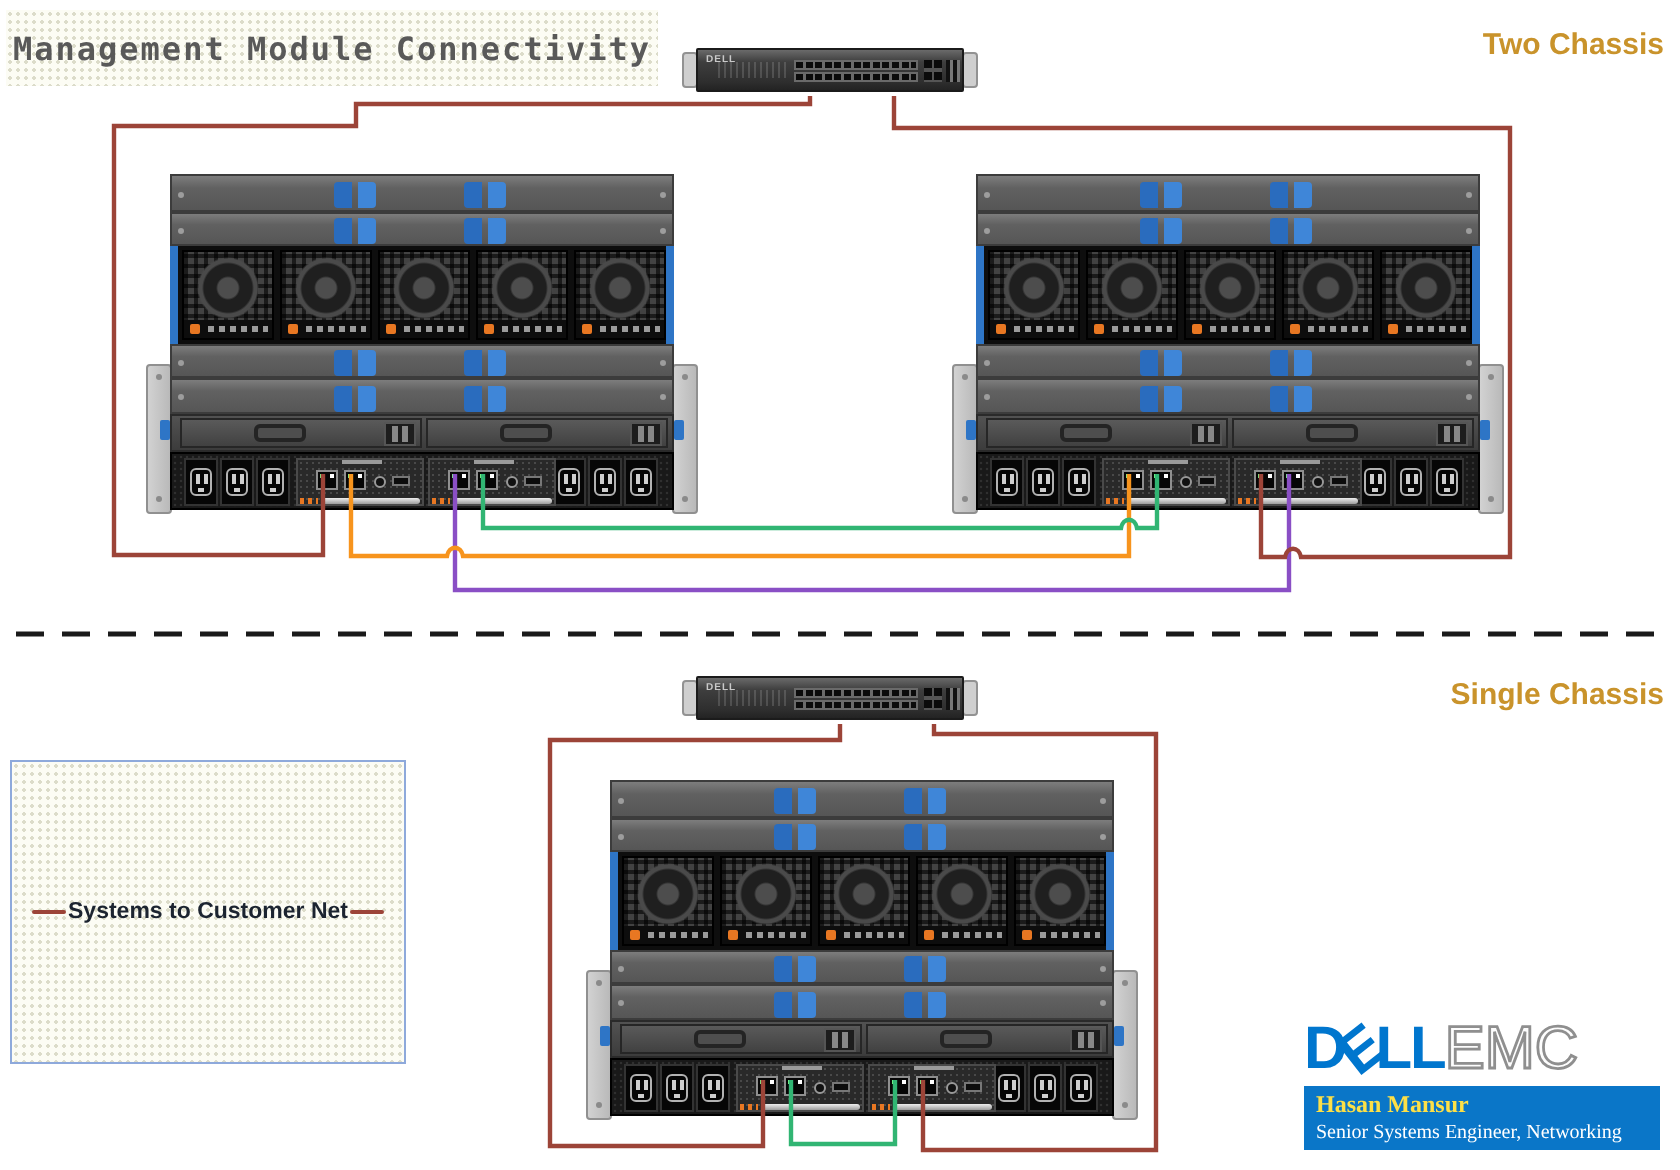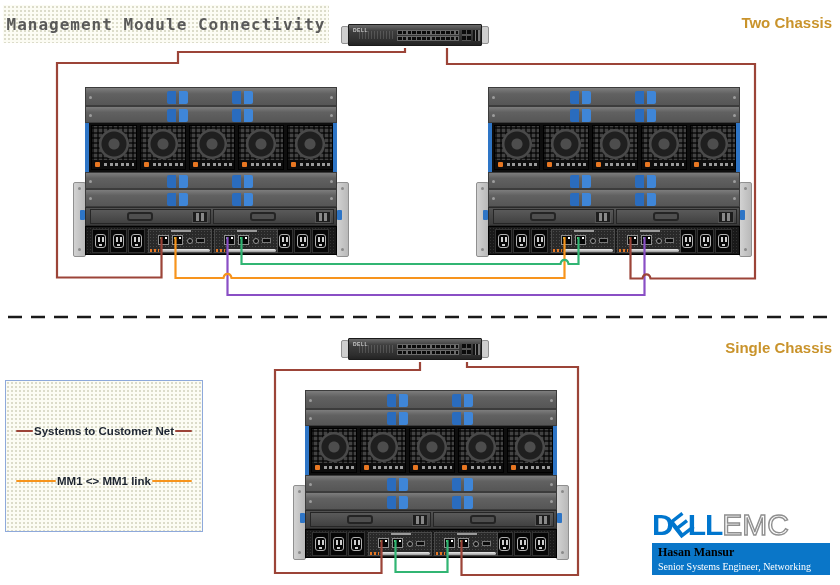--- a/index.html
+++ b/index.html
@@ -105,21 +105,21 @@
   .mm .odsh{position:absolute;left:1px;top:19px;width:9px;height:2.5px;
     background:repeating-linear-gradient(90deg,#E87722 0 2px,transparent 2px 4px);}
 
   
   #logo{left:652px;top:508px;width:185px;}
   #logo .row1{white-space:nowrap;}
   .dell-txt{font-size:30px;font-weight:bold;color:#0076CE;letter-spacing:-1px;}
   .dell-e{display:inline-block;transform:rotate(-38deg) translateY(1px);margin:0 -2px;}
   .emc-txt{font-size:30px;font-weight:normal;color:#fdfdfd;-webkit-text-stroke:1.4px #8f8f8f;letter-spacing:0px;}
   #logo-box{margin-top:1px;width:178px;background:#0a76c8;padding:2px 6px 3px 6px;box-sizing:border-box;}
-  #logo-name{font-family:"Liberation Serif",serif;font-weight:bold;font-size:12px;color:#000000;}
+  #logo-name{font-family:"Liberation Serif",serif;font-weight:bold;font-size:12px;color:#fde047;}
   #logo-role{font-family:"Liberation Serif",serif;font-size:10px;color:#ffffff;margin-top:1px;white-space:nowrap;}
 
   #cables,#divider{position:absolute;left:0;top:0;pointer-events:none;}
   #cables{z-index:4;}
 </style>
 </head>
 <body>
 
 <div id="canvas">
 
@@ -523,25 +523,20 @@
       <path d="M 467 362 V 367 H 578 V 575 H 461.5 V 540" stroke="#9C4438" stroke-width="2.2" fill="none"></path>
     </svg>
 
   <div id="legend" class="abs">
 
   <div class="legend-row">
         <div class="legend-line" style="background: rgb(156, 68, 56);"></div>
         <span class="legend-text">Systems to Customer Net</span>
         <div class="legend-line" style="background: rgb(156, 68, 56);"></div>
       </div>
-      <div class="legend-row">
-        <div class="legend-line" style="background: rgb(247, 148, 29);"></div>
-        <span class="legend-text">MM1 &lt;&gt; MM1 link</span>
-        <div class="legend-line" style="background: rgb(247, 148, 29);"></div>
-      </div>
     </div>
 
   <div id="logo" class="abs">
     <div class="row1"><span class="dell-txt"><span>D</span><span class="dell-e">E</span><span>LL</span></span><span class="emc-txt">EMC</span></div>
     <div id="logo-box">
       <div id="logo-name">Hasan Mansur</div>
       <div id="logo-role">Senior Systems Engineer, Networking</div>
     </div>
   </div>
 

